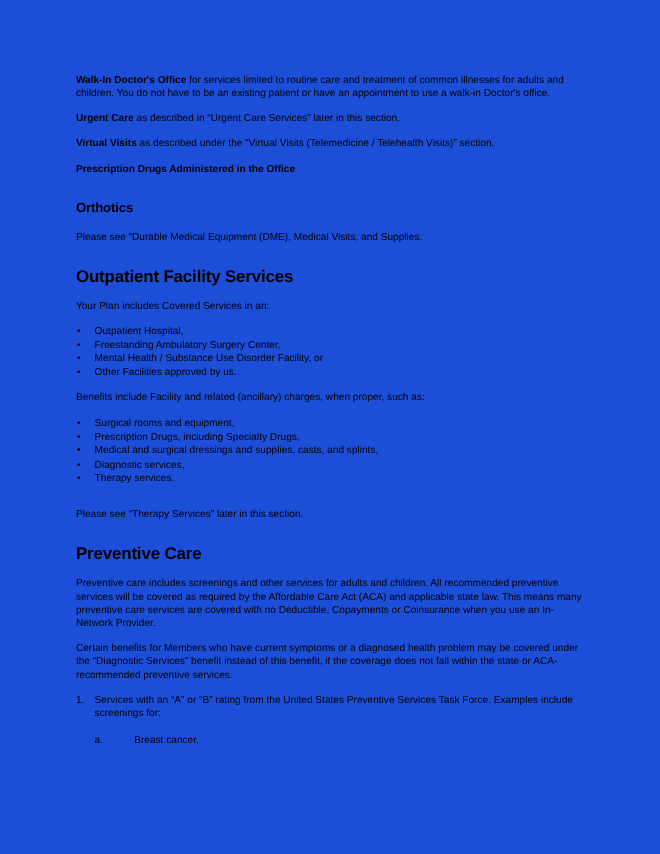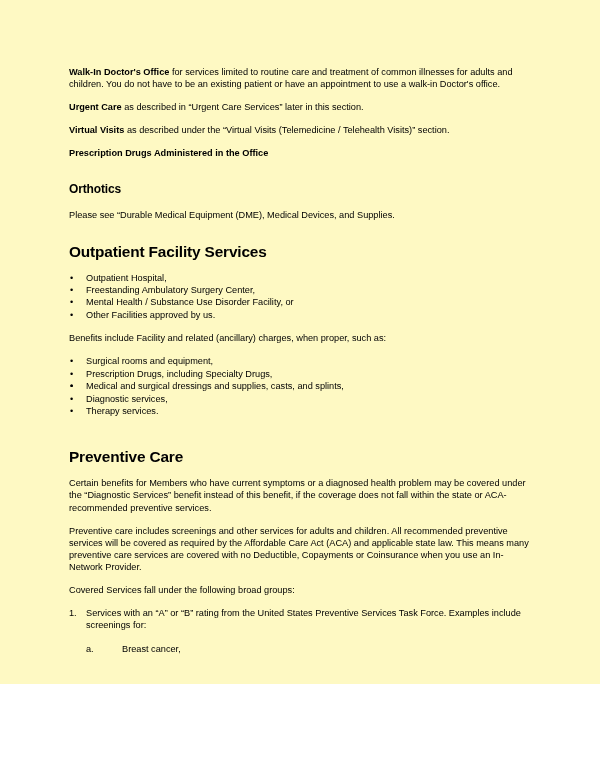--- a/index.html
+++ b/index.html
@@ -10,22 +10,22 @@
   body {
     width: 600px;
     height: 776px;
     font-family: "Liberation Sans", sans-serif;
     color: #000000;
     -webkit-font-smoothing: antialiased;
   }
   .page {
     position: relative;
     width: 600px;
-    height: 684px;
-    background: #fef9c3;
+    height: 776px;
+    background: #1d4ed8;
     box-sizing: border-box;
   }
   .content {
     position: absolute;
     left: 69px;
     top: 66px;
     width: 462px;
   }
   p.body {
     font-size: 9.2px;
@@ -130,26 +130,27 @@
     <p class="body"><span class="lead">Urgent Care</span><span> as described in “Urgent Care Services” later in this section.</span></p>
 
     <p class="body"><span class="lead">Virtual Visits</span><span> as described under the “Virtual Visits (Telemedicine / Telehealth Visits)” section.</span></p>
 
     <p class="body"><span class="lead">Prescription Drugs Administered in the Office</span></p>
 
     <div class="spacer-lg"></div>
 
     <h2 class="heading sm">Orthotics</h2>
 
-    <p class="body">Please see “Durable Medical Equipment (DME), Medical Devices, and Supplies.</p>
+    <p class="body">Please see “Durable Medical Equipment (DME), Medical Visits, and Supplies.</p>
 
     <div class="spacer-lg"></div>
 
     <h2 class="heading">Outpatient Facility Services</h2>
 
+    <p class="body">Your Plan includes Covered Services in an:</p>
 
     <ul class="bullets">
       <li><span class="dot">•</span><span>Outpatient Hospital,</span></li>
       <li><span class="dot">•</span><span>Freestanding Ambulatory Surgery Center,</span></li>
       <li><span class="dot">•</span><span>Mental Health / Substance Use Disorder Facility, or</span></li>
       <li><span class="dot">•</span><span>Other Facilities approved by us.</span></li>
     </ul>
 
     <p class="body">Benefits include Facility and related (ancillary) charges, when proper, such as:</p>
 
@@ -158,30 +159,30 @@
       <li><span class="dot">•</span><span>Prescription Drugs, including Specialty Drugs,</span></li>
       <li><span class="dot">•</span></li>
       <li><span class="dot">•</span><span>Medical and surgical dressings and supplies, casts, and splints,</span></li>
       <li><span class="dot">•</span><span>Diagnostic services,</span></li>
       <li><span class="dot">•</span><span>Therapy services.</span></li>
     </ul>
 
     <div class="spacer-lg"></div>
 
 
+    <p class="body">Please see “Therapy Services” later in this section.</p>
 
     <div class="spacer-lg"></div>
 
     <h2 class="heading">Preventive Care</h2>
 
+    <p class="body">Preventive care includes screenings and other services for adults and children.  All recommended preventive services will be covered as required by the Affordable Care Act (ACA) and applicable state law. This means many preventive care services are covered with no Deductible, Copayments or Coinsurance when you use an In-Network Provider.</p>
+
     <p class="body">Certain benefits for Members who have current symptoms or a diagnosed health problem may be covered under the “Diagnostic Services” benefit instead of this benefit, if the coverage does not fall within the state or ACA-recommended preventive services.</p>
 
-    <p class="body">Preventive care includes screenings and other services for adults and children.  All recommended preventive services will be covered as required by the Affordable Care Act (ACA) and applicable state law. This means many preventive care services are covered with no Deductible, Copayments or Coinsurance when you use an In-Network Provider.</p>
-
-    <p class="body">Covered Services fall under the following broad groups:</p>
 
     <ol class="numlist">
       <li>
         <span class="marker">1.</span>
         <span>Services with an “A” or “B” rating from the United States Preventive Services Task Force.  Examples include screenings for:</span>
         <ol class="sublist">
           <li>
             <span class="marker">a.</span>
             <span>Breast cancer,</span>
           </li>

